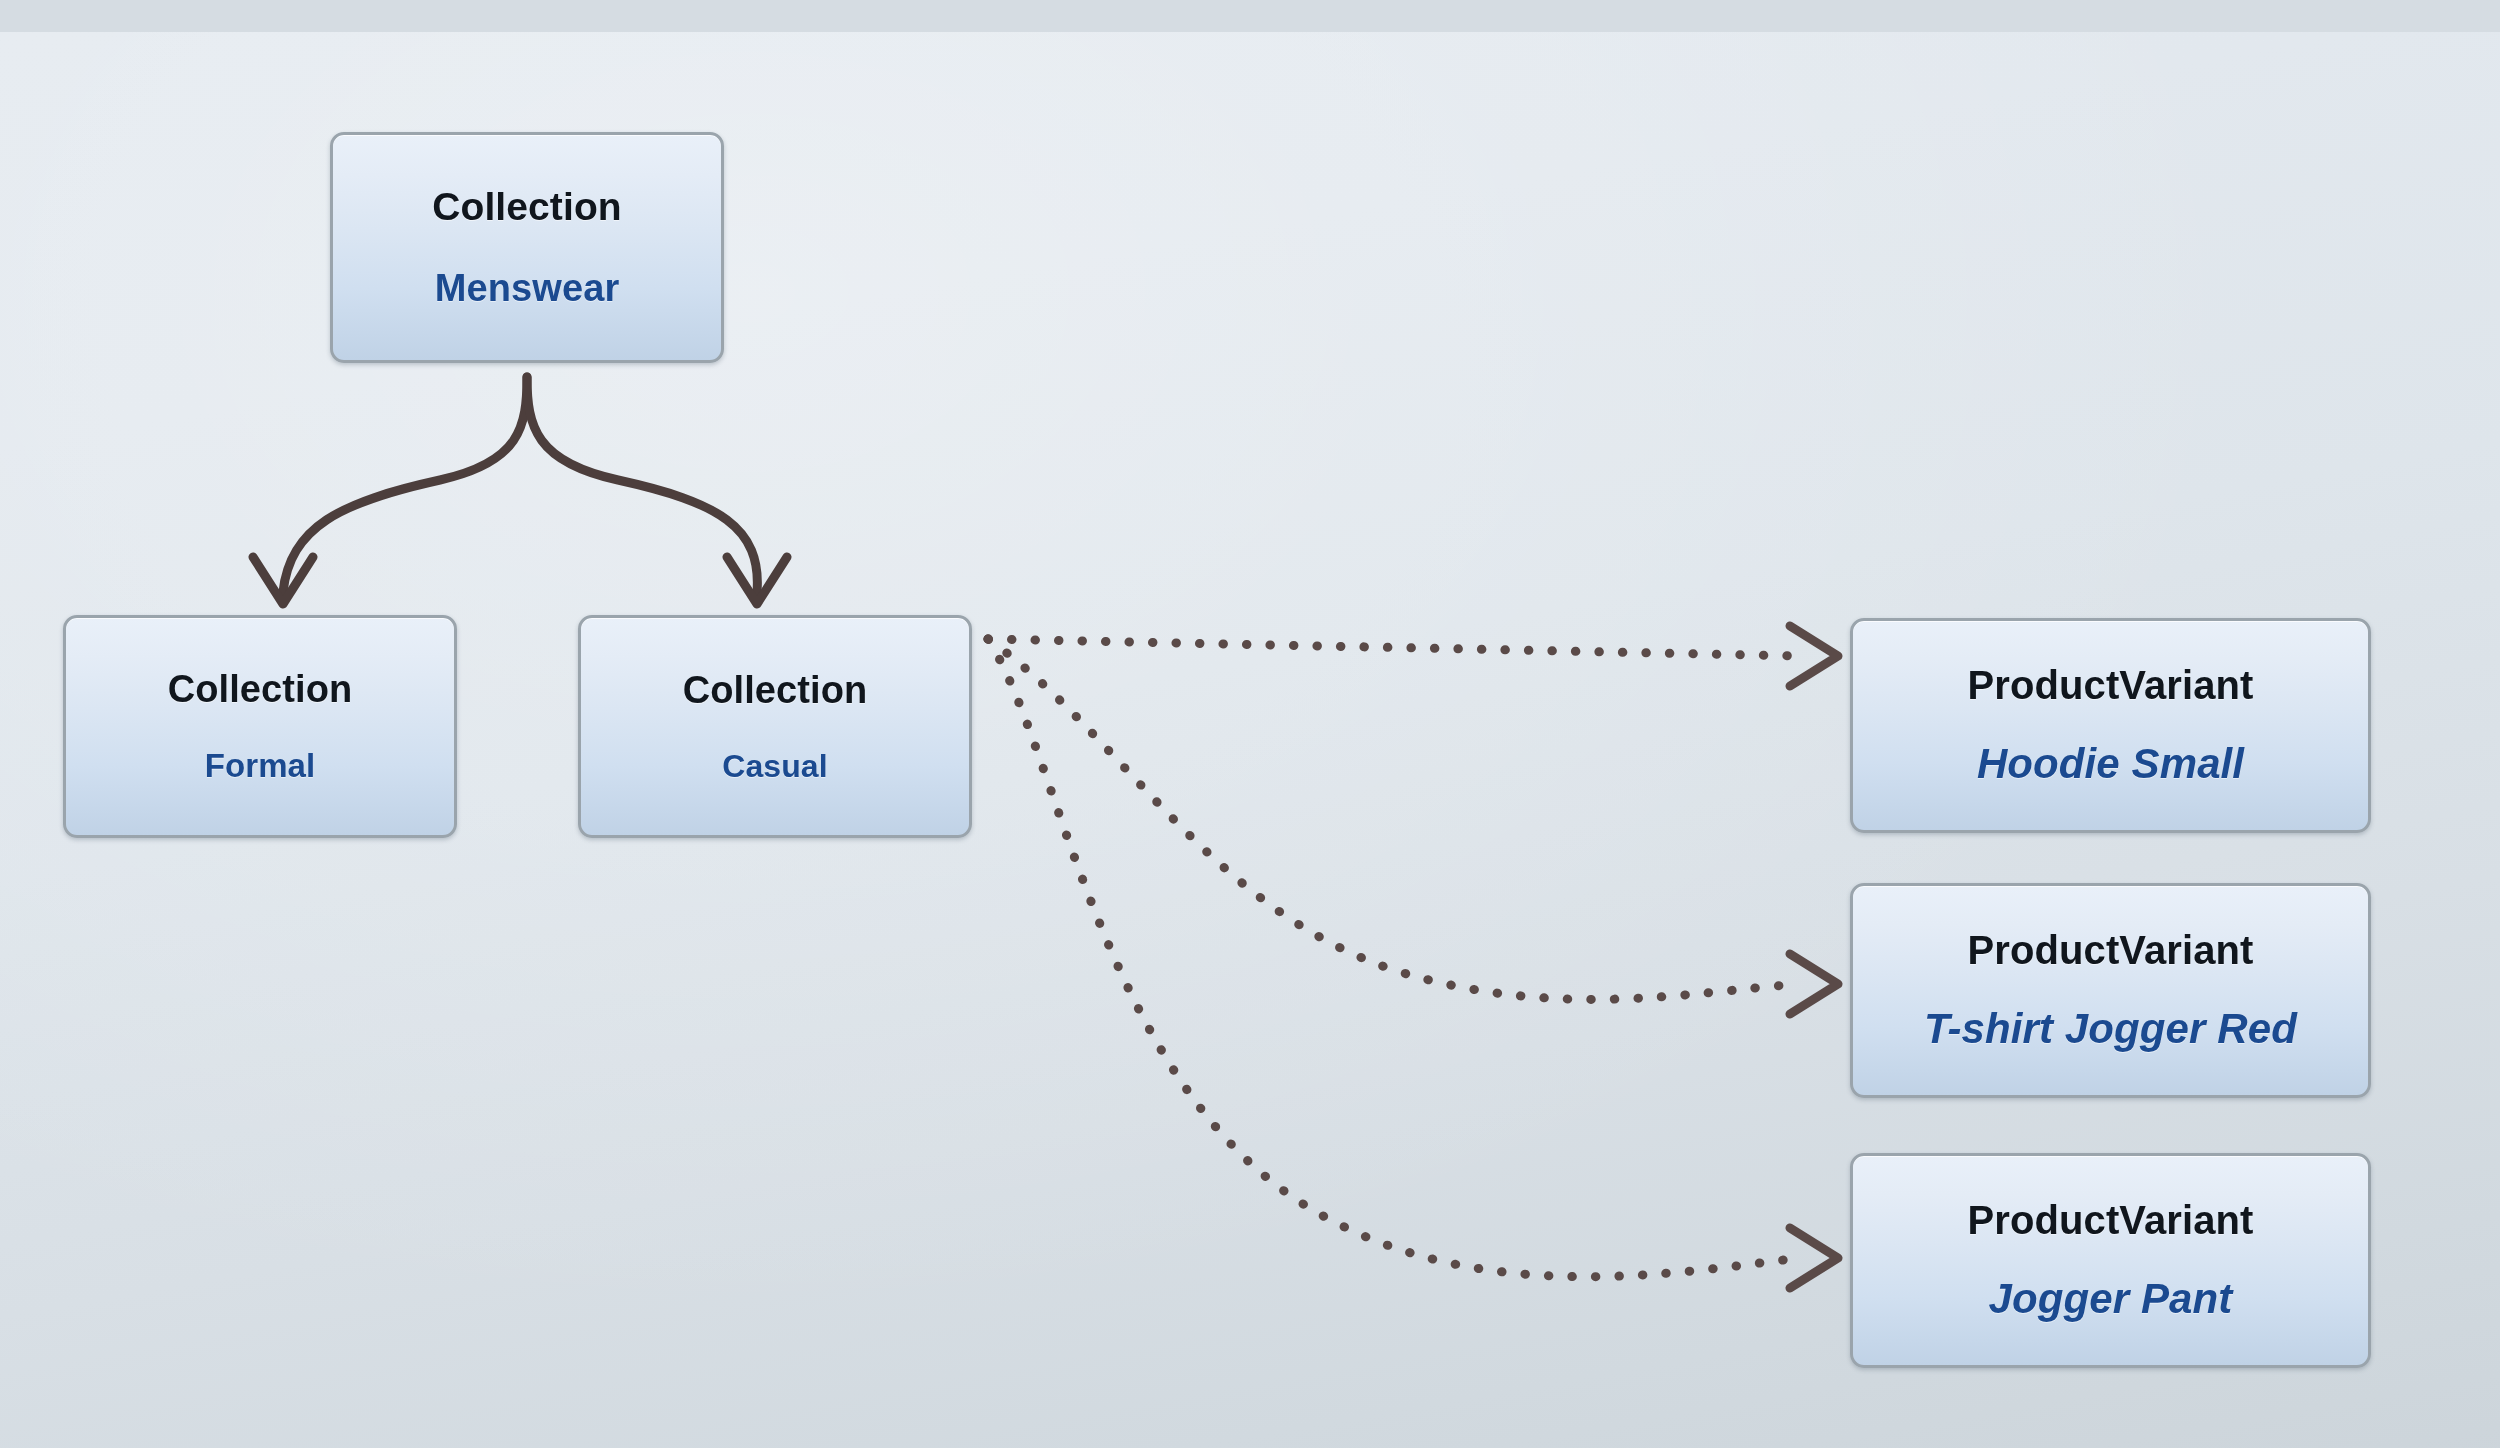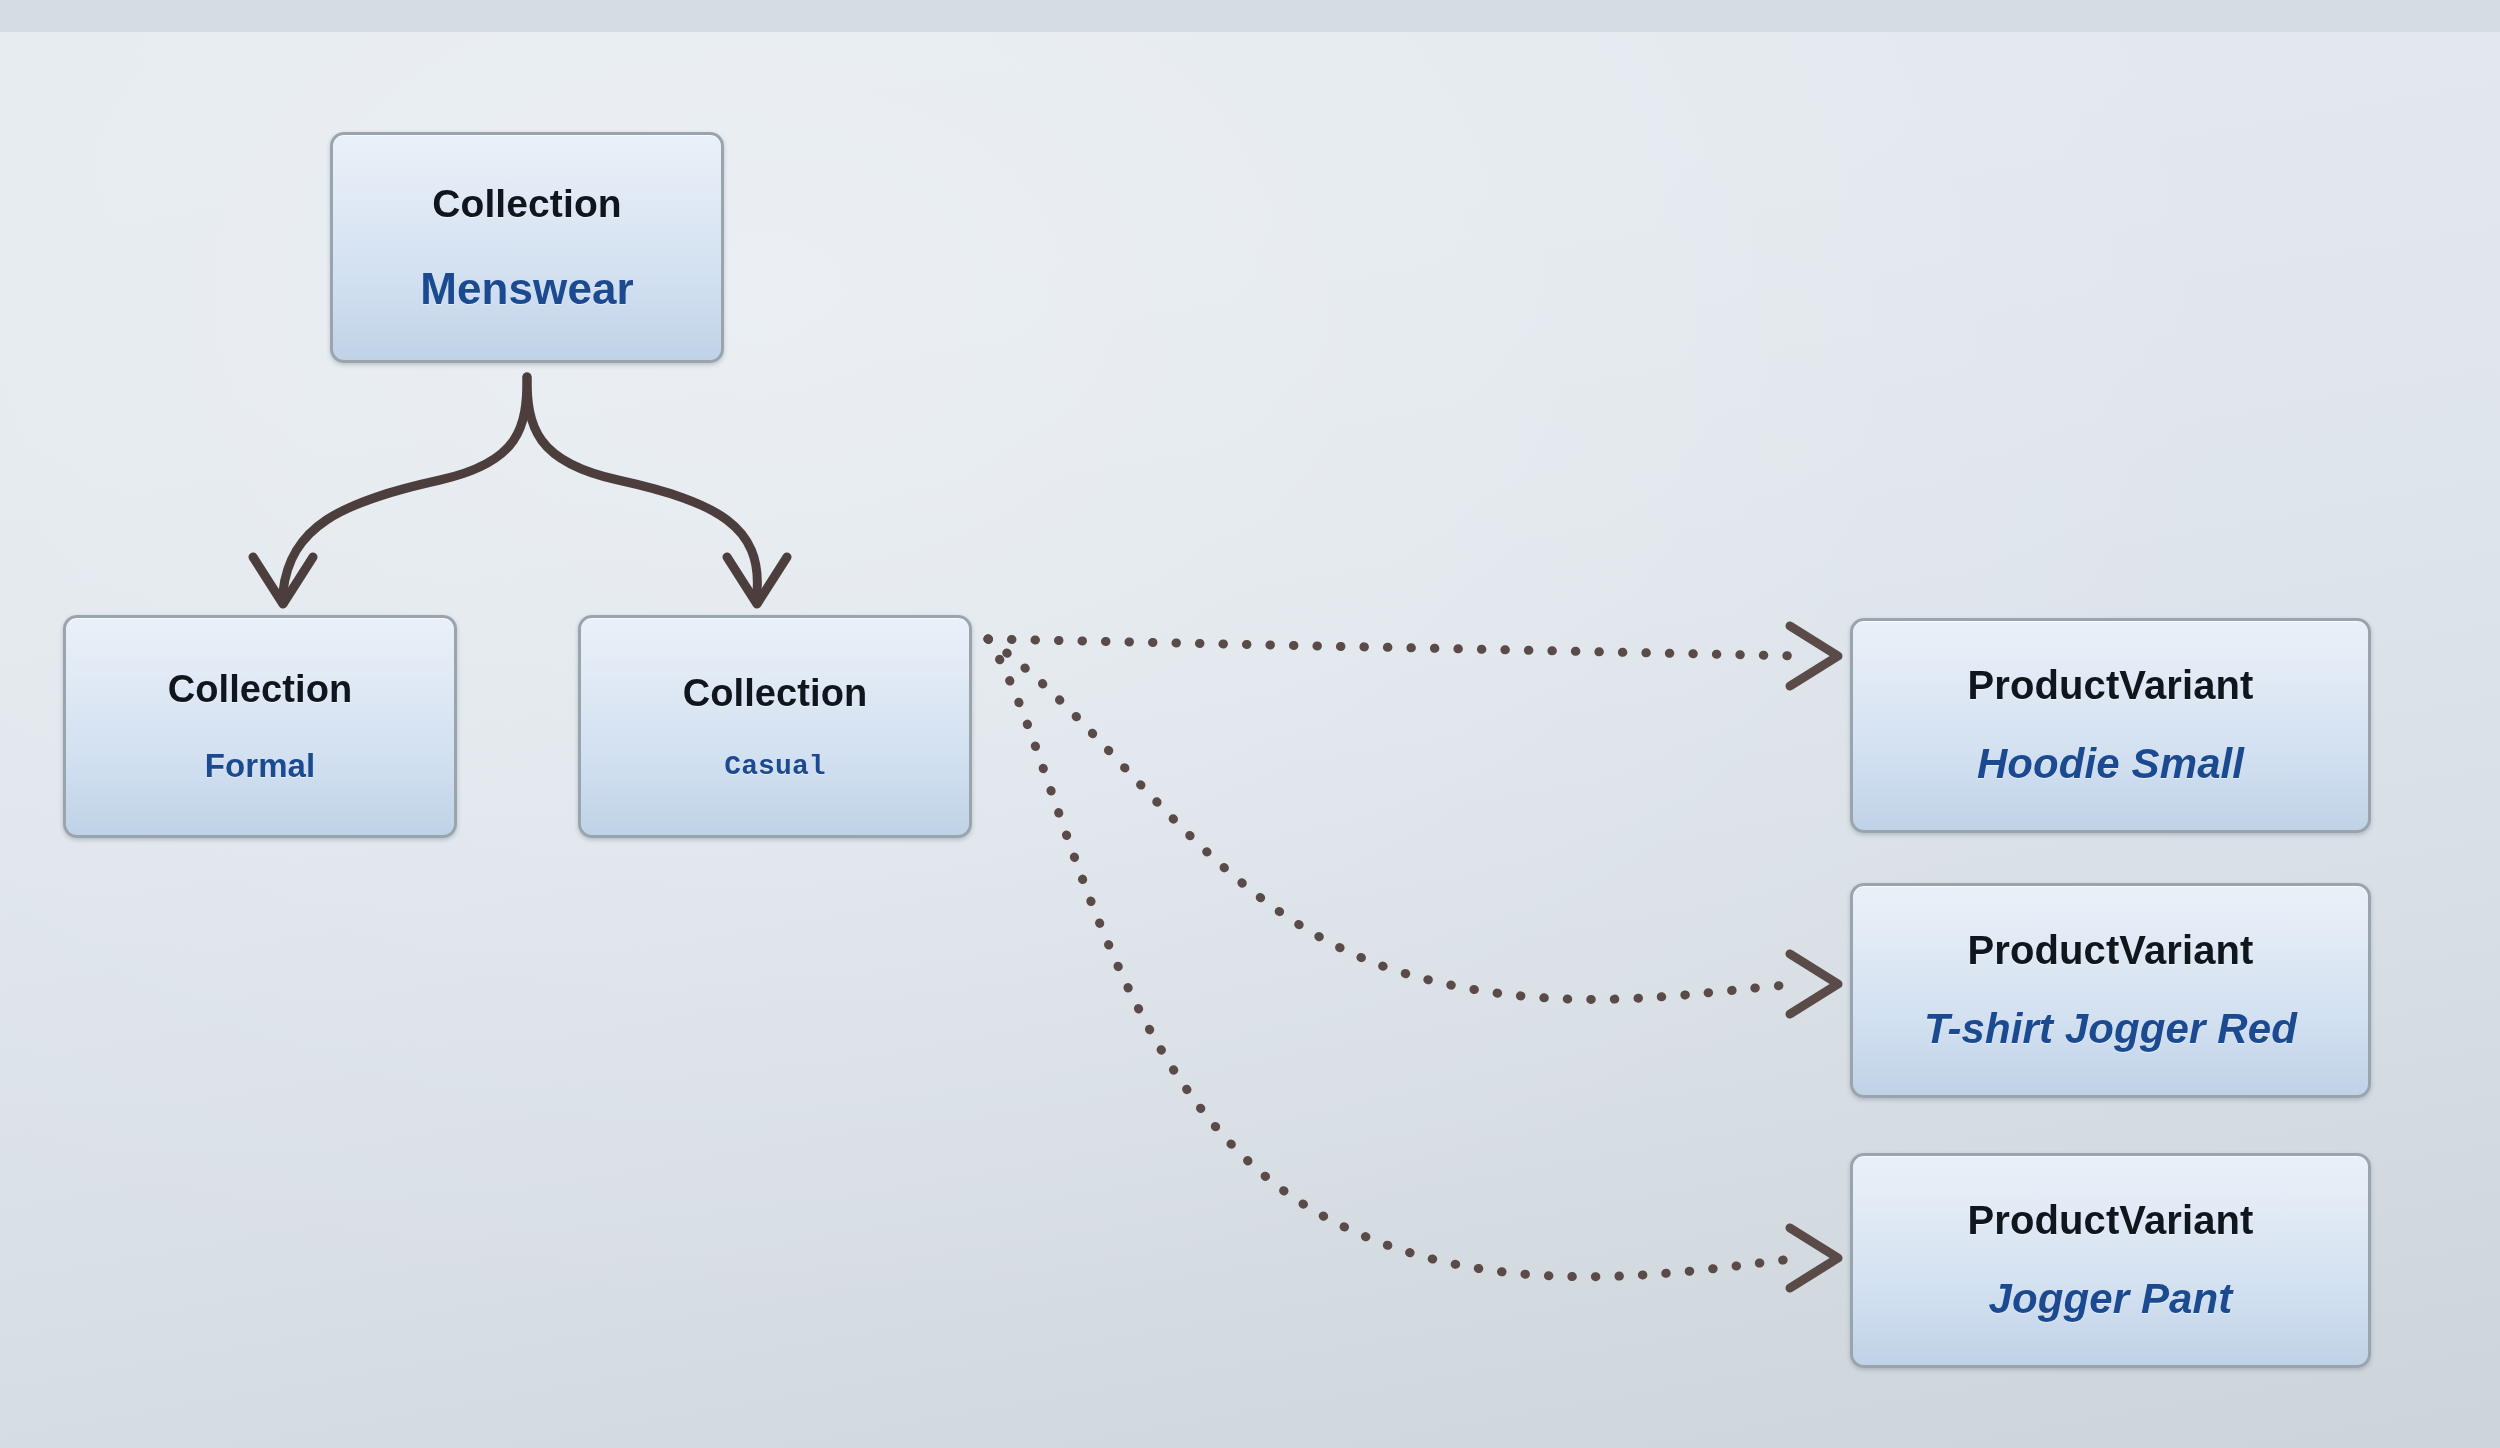--- a/index.html
+++ b/index.html
@@ -81,33 +81,33 @@
     letter-spacing: 0.1px;
     text-shadow: 0 1px 0 rgba(255,255,255,0.5);
     white-space: nowrap;
   }
 
   
   #node-menswear {
     left: 330px; top: 100px; width: 394px; height: 231px;
   }
   #node-menswear .type  { font-size: 39px; margin-bottom: 38px; }
-  #node-menswear .label { font-size: 44px; }
+  #node-menswear .label { font-size: 38px; }
 
   #node-formal {
     left: 63px; top: 583px; width: 394px; height: 223px;
   }
   #node-formal .type  { font-size: 38px; margin-bottom: 36px; }
   #node-formal .label { font-size: 33px; }
 
   #node-casual {
     left: 578px; top: 583px; width: 394px; height: 223px;
   }
   #node-casual .type  { font-size: 38px; margin-bottom: 36px; }
-  #node-casual .label { font-size: 28px; font-family: Liberation Mono, monospace; }
+  #node-casual .label { font-size: 32px; }
 
   #node-variant-0 {
     left: 1850px; top: 586px; width: 521px; height: 215px;
   }
   #node-variant-1 {
     left: 1850px; top: 851px; width: 521px; height: 215px;
   }
   #node-variant-2 {
     left: 1850px; top: 1121px; width: 521px; height: 215px;
   }

